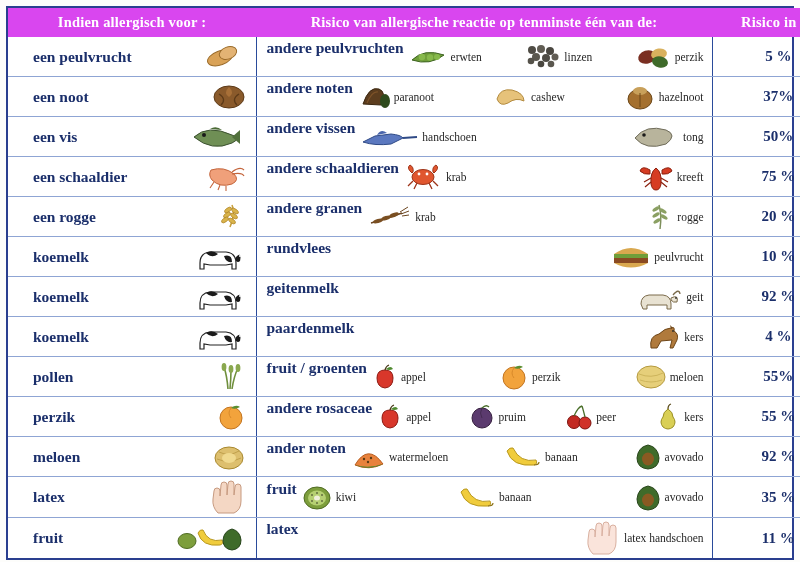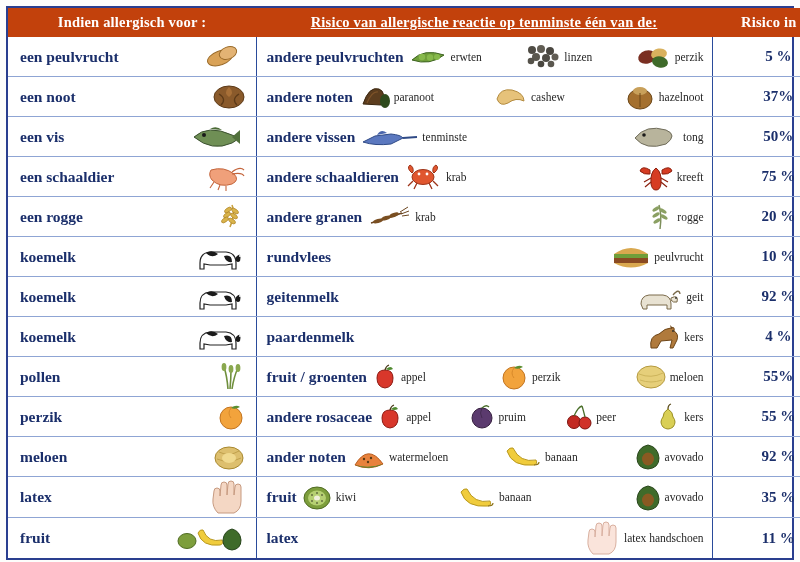--- a/index.html
+++ b/index.html
@@ -27,32 +27,32 @@
     width: 788px;
     box-sizing: border-box;
     background: #ffffff;
   }
   table.alg {
     border-collapse: collapse;
     width: 100%;
     table-layout: fixed;
   }
   table.alg th {
-    background: #c2410c;
+    background: #d946ef;
     color: #ffffff;
     font-family: "Liberation Serif", serif;
     font-weight: bold;
     font-size: 14.5px;
     padding: 6px 8px;
     text-align: center;
     letter-spacing: 0.2px;
     border: none;
   }
   table.alg th.col-a { width: 232px; }
-  table.alg th.col-b { width: 440px; text-decoration: underline; }
+  table.alg th.col-b { width: 440px; }
   table.alg th.col-c { width: 116px; }
 
   table.alg td {
     border-bottom: 1px solid #8fa5d4;
     border-right: 1px solid #2a4b9b;
     padding: 0;
     vertical-align: middle;
     height: 37px;
   }
   table.alg tr:last-child td { border-bottom: none; }
@@ -63,24 +63,24 @@
     align-items: center;
     justify-content: space-between;
     padding: 2px 10px 2px 12px;
     min-height: 35px;
   }
   .lbl-a {
     font-size: 15.5px;
     font-weight: bold;
     color: #1b2f6b;
     white-space: nowrap;
+    margin-left: 13px;
   }
   .cell-b {
     display: flex;
-    align-items: center;
     padding: 2px 8px 2px 10px;
     min-height: 35px;
     gap: 4px;
   }
   .lbl-b {
     font-size: 15.5px;
     font-weight: bold;
     color: #1b2f6b;
     white-space: nowrap;
     margin-right: 2px;
@@ -251,21 +251,21 @@
             <td class="col-b">
               <div class="cell-b">
                 <span class="lbl-b">andere vissen</span>
                 <span class="items">
                   <span class="item">
                     <span class="pic"><svg width="58" height="26" viewBox="0 0 58 26" xmlns="http://www.w3.org/2000/svg">
                         <path d="M2 18 L14 12 L30 10 Q40 11 42 14 L30 20 Q14 22 2 18Z" fill="#5b78bf" stroke="#2f4a86" stroke-width="1"></path>
                         <path d="M42 14 L56 13" stroke="#2f4a86" stroke-width="2"></path>
                         <path d="M16 11 Q20 4 26 9" fill="#4a66ad"></path>
                       </svg></span>
-                    <span class="item-cap">tenminste</span>
+                    <span class="item-cap">handschoen</span>
                   </span>
                   <span class="spacer"></span>
                   <span class="item">
                     <span class="pic"><svg width="48" height="30" viewBox="0 0 48 30" xmlns="http://www.w3.org/2000/svg">
                         <path d="M3 16 Q14 2 34 8 Q46 13 34 22 Q14 29 3 16Z" fill="#b8b49c" stroke="#6f6c5a" stroke-width="1"></path>
                         <circle cx="12" cy="13" r="1.8" fill="#1a1a1a"></circle>
                       </svg></span>
                     <span class="item-cap">tong</span>
                   </span>
                 </span>

